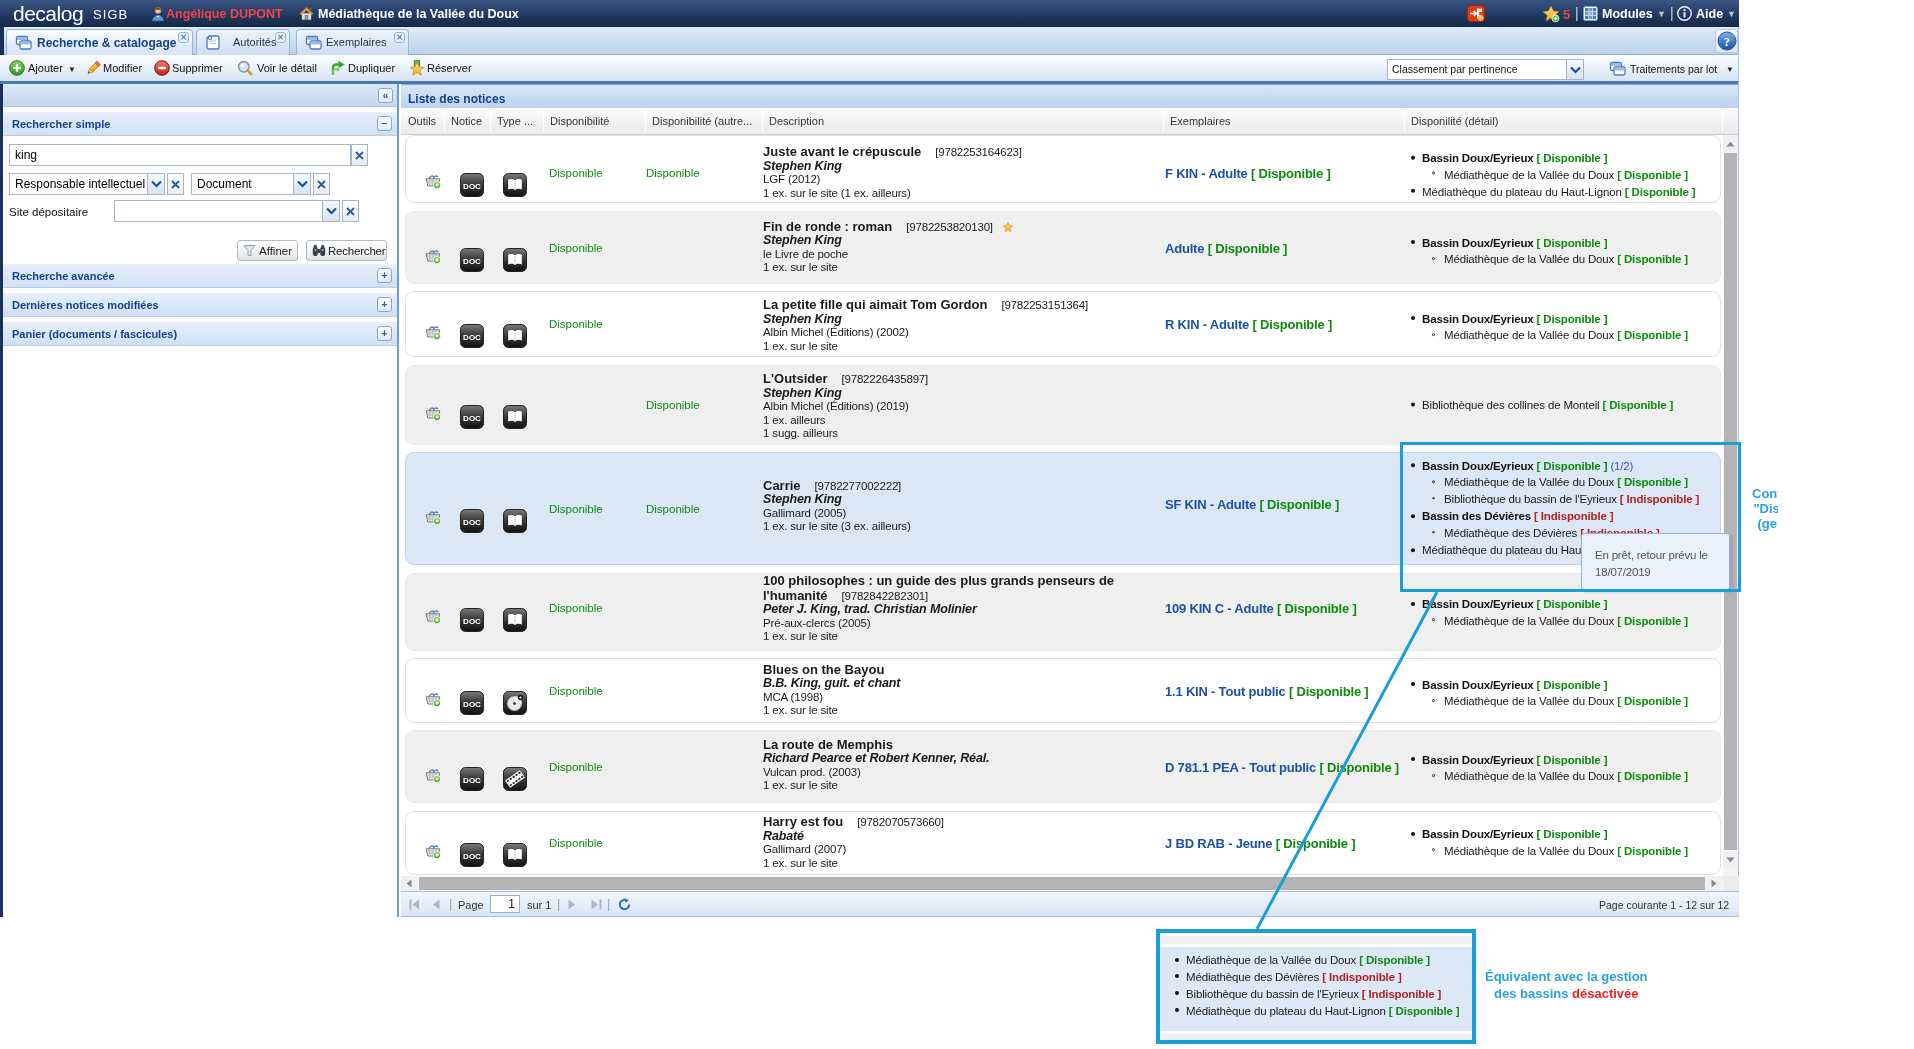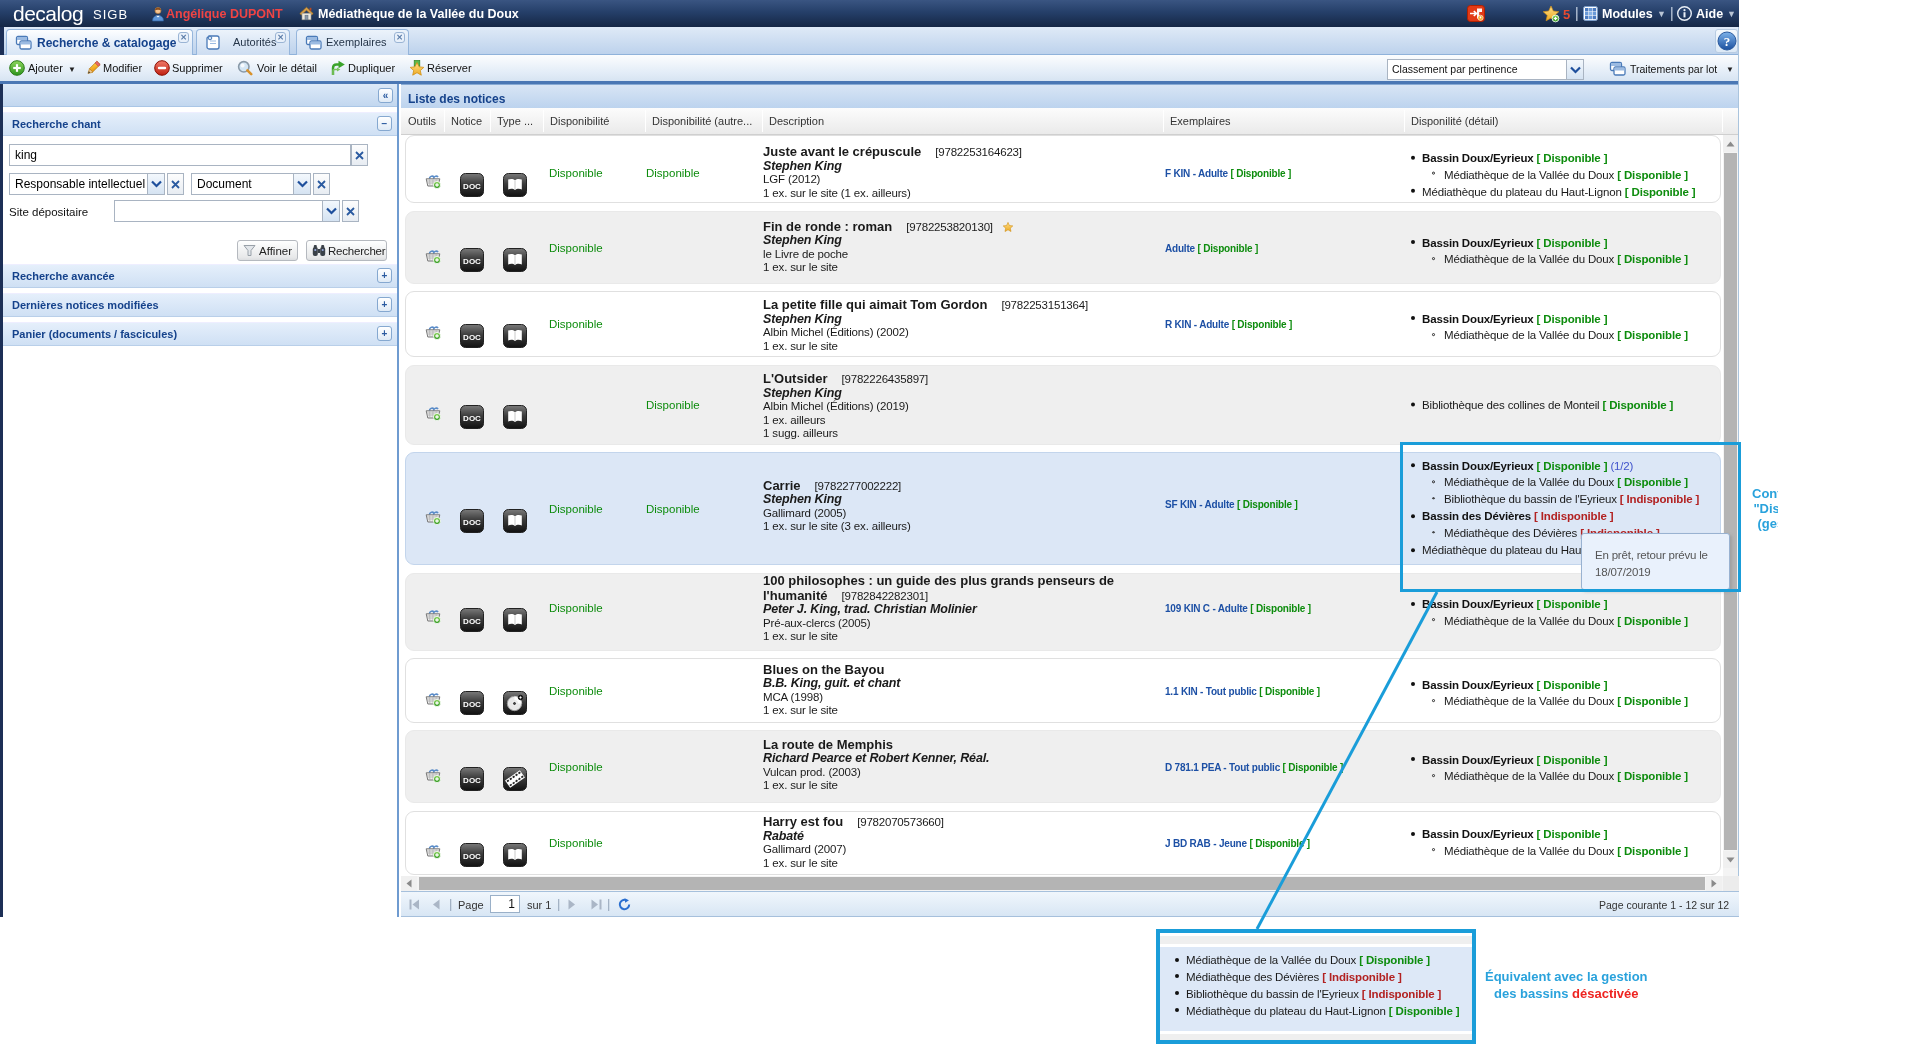--- a/index.html
+++ b/index.html
@@ -53,21 +53,21 @@
 .cell{position:absolute;top:50%;transform:translateY(-50%);}
 .basket{left:19px;}
 .doc{left:54px;}
 .typ{left:97px;}
 .d1{left:143px;font-size:11.5px;}
 .d2{left:240px;font-size:11.5px;}
 .desc{left:357px;width:410px;padding-top:3px;font-size:11.5px;letter-spacing:-0.15px;color:#1a1a1a;line-height:13.4px;white-space:nowrap;}
 .desc .t1{font-size:13px;font-weight:bold;letter-spacing:0;}
 .desc .isbn{font-size:11.5px;font-weight:normal;margin-left:14px;letter-spacing:-0.2px;}
 .desc .au{font-weight:bold;font-style:italic;font-size:12.5px;letter-spacing:-0.15px;}
-.exc{left:759px;font-size:10px;letter-spacing:-0.2px;white-space:nowrap;}
+.exc{left:759px;font-size:13px;letter-spacing:-0.2px;white-space:nowrap;}
 .det{left:1002px;width:312px;font-size:11.5px;letter-spacing:-0.15px;color:#1a1a1a;line-height:16.9px;white-space:nowrap;}
 .det .l1{padding-left:14px;position:relative;}
 .det .l2{padding-left:36px;position:relative;}
 .det .bu{position:absolute;left:3px;top:5.5px;width:4px;height:4px;border-radius:50%;background:#111;}
 .det .bo{position:absolute;left:24px;top:5.5px;width:2.6px;height:2.6px;border-radius:50%;border:1.2px solid #222;background:transparent;}
 .det b.nm{font-weight:bold;color:#111;}
 
 .sbV{left:1723px;top:135px;width:15px;height:741px;background:#f4f4f4;}
 .sbH{left:401px;top:876px;width:1322px;height:15px;background:#f4f4f4;}
 .thumb{position:absolute;background:#b4b4b4;}
@@ -262,21 +262,21 @@
       <rect x="5.5" y="6.5" width="10" height="3" fill="#9cbbe2"></rect>
     </svg>
 <div class="abs" style="left:1630px;top:63px;font-size:10.5px;color:#111;">Traitements par lot</div>
 <div class="abs" style="left:1726px;top:65px;color:#222;font-size:8px;">▼</div>
 <div id="divider" class="abs"></div>
 <div id="leftnav" class="abs"></div>
 <div id="lefthead" class="abs"></div>
 <div class="sqbtn" style="left:378px;top:88px;">«</div>
 <div id="leftedge" class="abs"></div>
 <div class="lsec abs" style="top:112px;">
-      <span>Recherche chant</span>
+      <span>Rechercher simple</span>
     </div>
 <div class="sqbtn" style="left:377px;top:116px;">−</div>
 <div class="fld abs" style="left:9px;top:144px;width:342px;height:22px;">
       <span style="position:absolute;left:5px;top:3px;">king</span>
     </div>
 <div class="xbtn abs" style="left:351px;top:144px;height:22px;"></div>
 <svg class="abs" style="left:355px;top:151px;" width="9" height="9" viewBox="0 0 9 9">
       <path d="M1,1 L8,8 M8,1 L1,8" stroke="#2a5aa0" stroke-width="1.8"></path>
     </svg>
 <div class="fld abs" style="left:9px;top:173px;width:139px;height:22px;">

